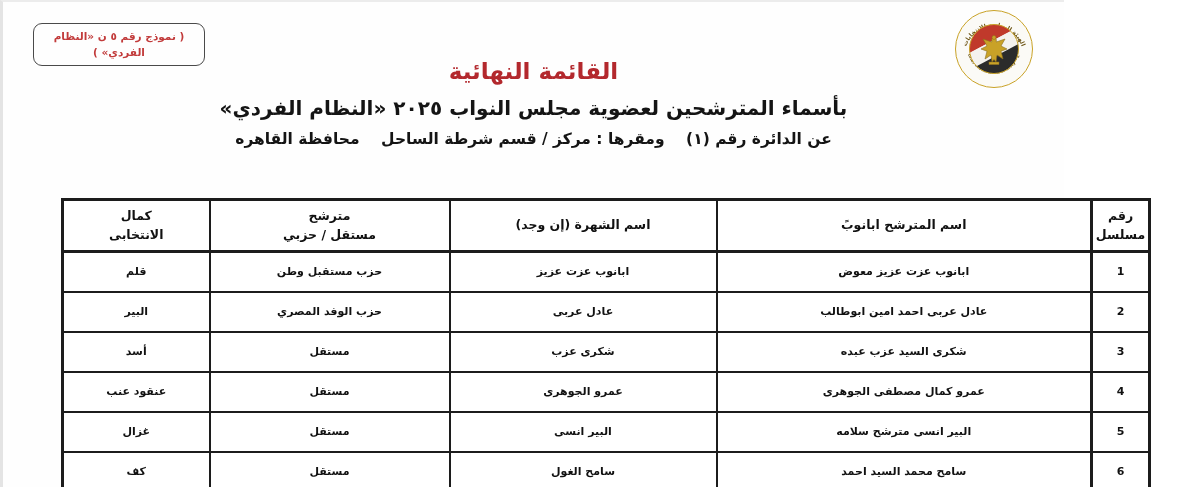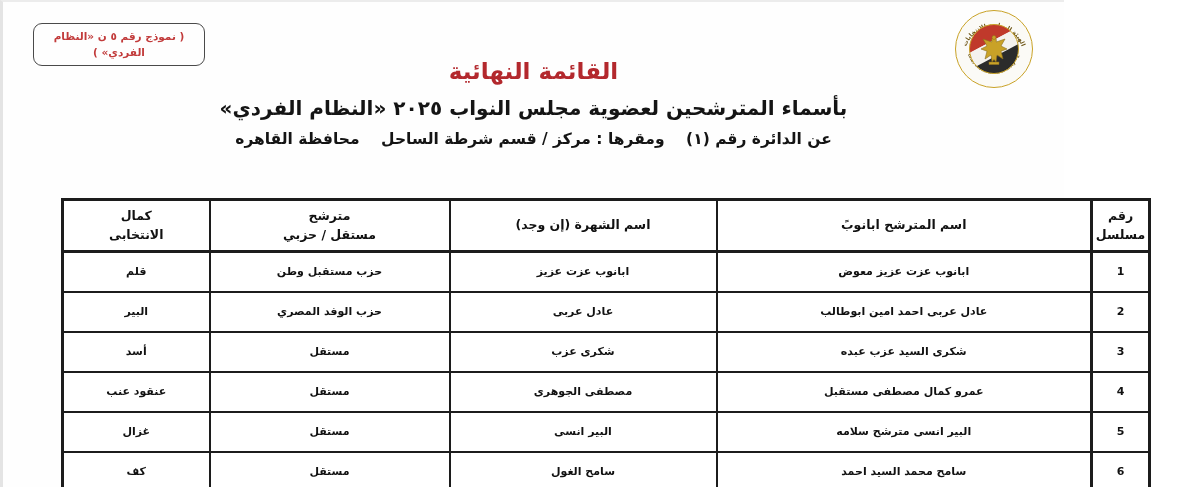--- a/index.html
+++ b/index.html
@@ -194,22 +194,22 @@
       </tr>
       <tr>
         <td class="col-serial cell-serial">3</td>
         <td>شكرى السيد عزب عبده</td>
         <td>شكرى عزب</td>
         <td>مستقل</td>
         <td>أسد</td>
       </tr>
       <tr>
         <td class="col-serial cell-serial">4</td>
-        <td>عمرو كمال مصطفى مستقبل</td>
-        <td>مصطفى الجوهرى</td>
+        <td>عمرو كمال مصطفى الجوهرى</td>
+        <td>عمرو الجوهرى</td>
         <td>مستقل</td>
         <td>عنقود عنب</td>
       </tr>
       <tr>
         <td class="col-serial cell-serial">5</td>
         <td>البير انسى مترشح سلامه</td>
         <td>البير انسى</td>
         <td>مستقل</td>
         <td>غزال</td>
       </tr>

